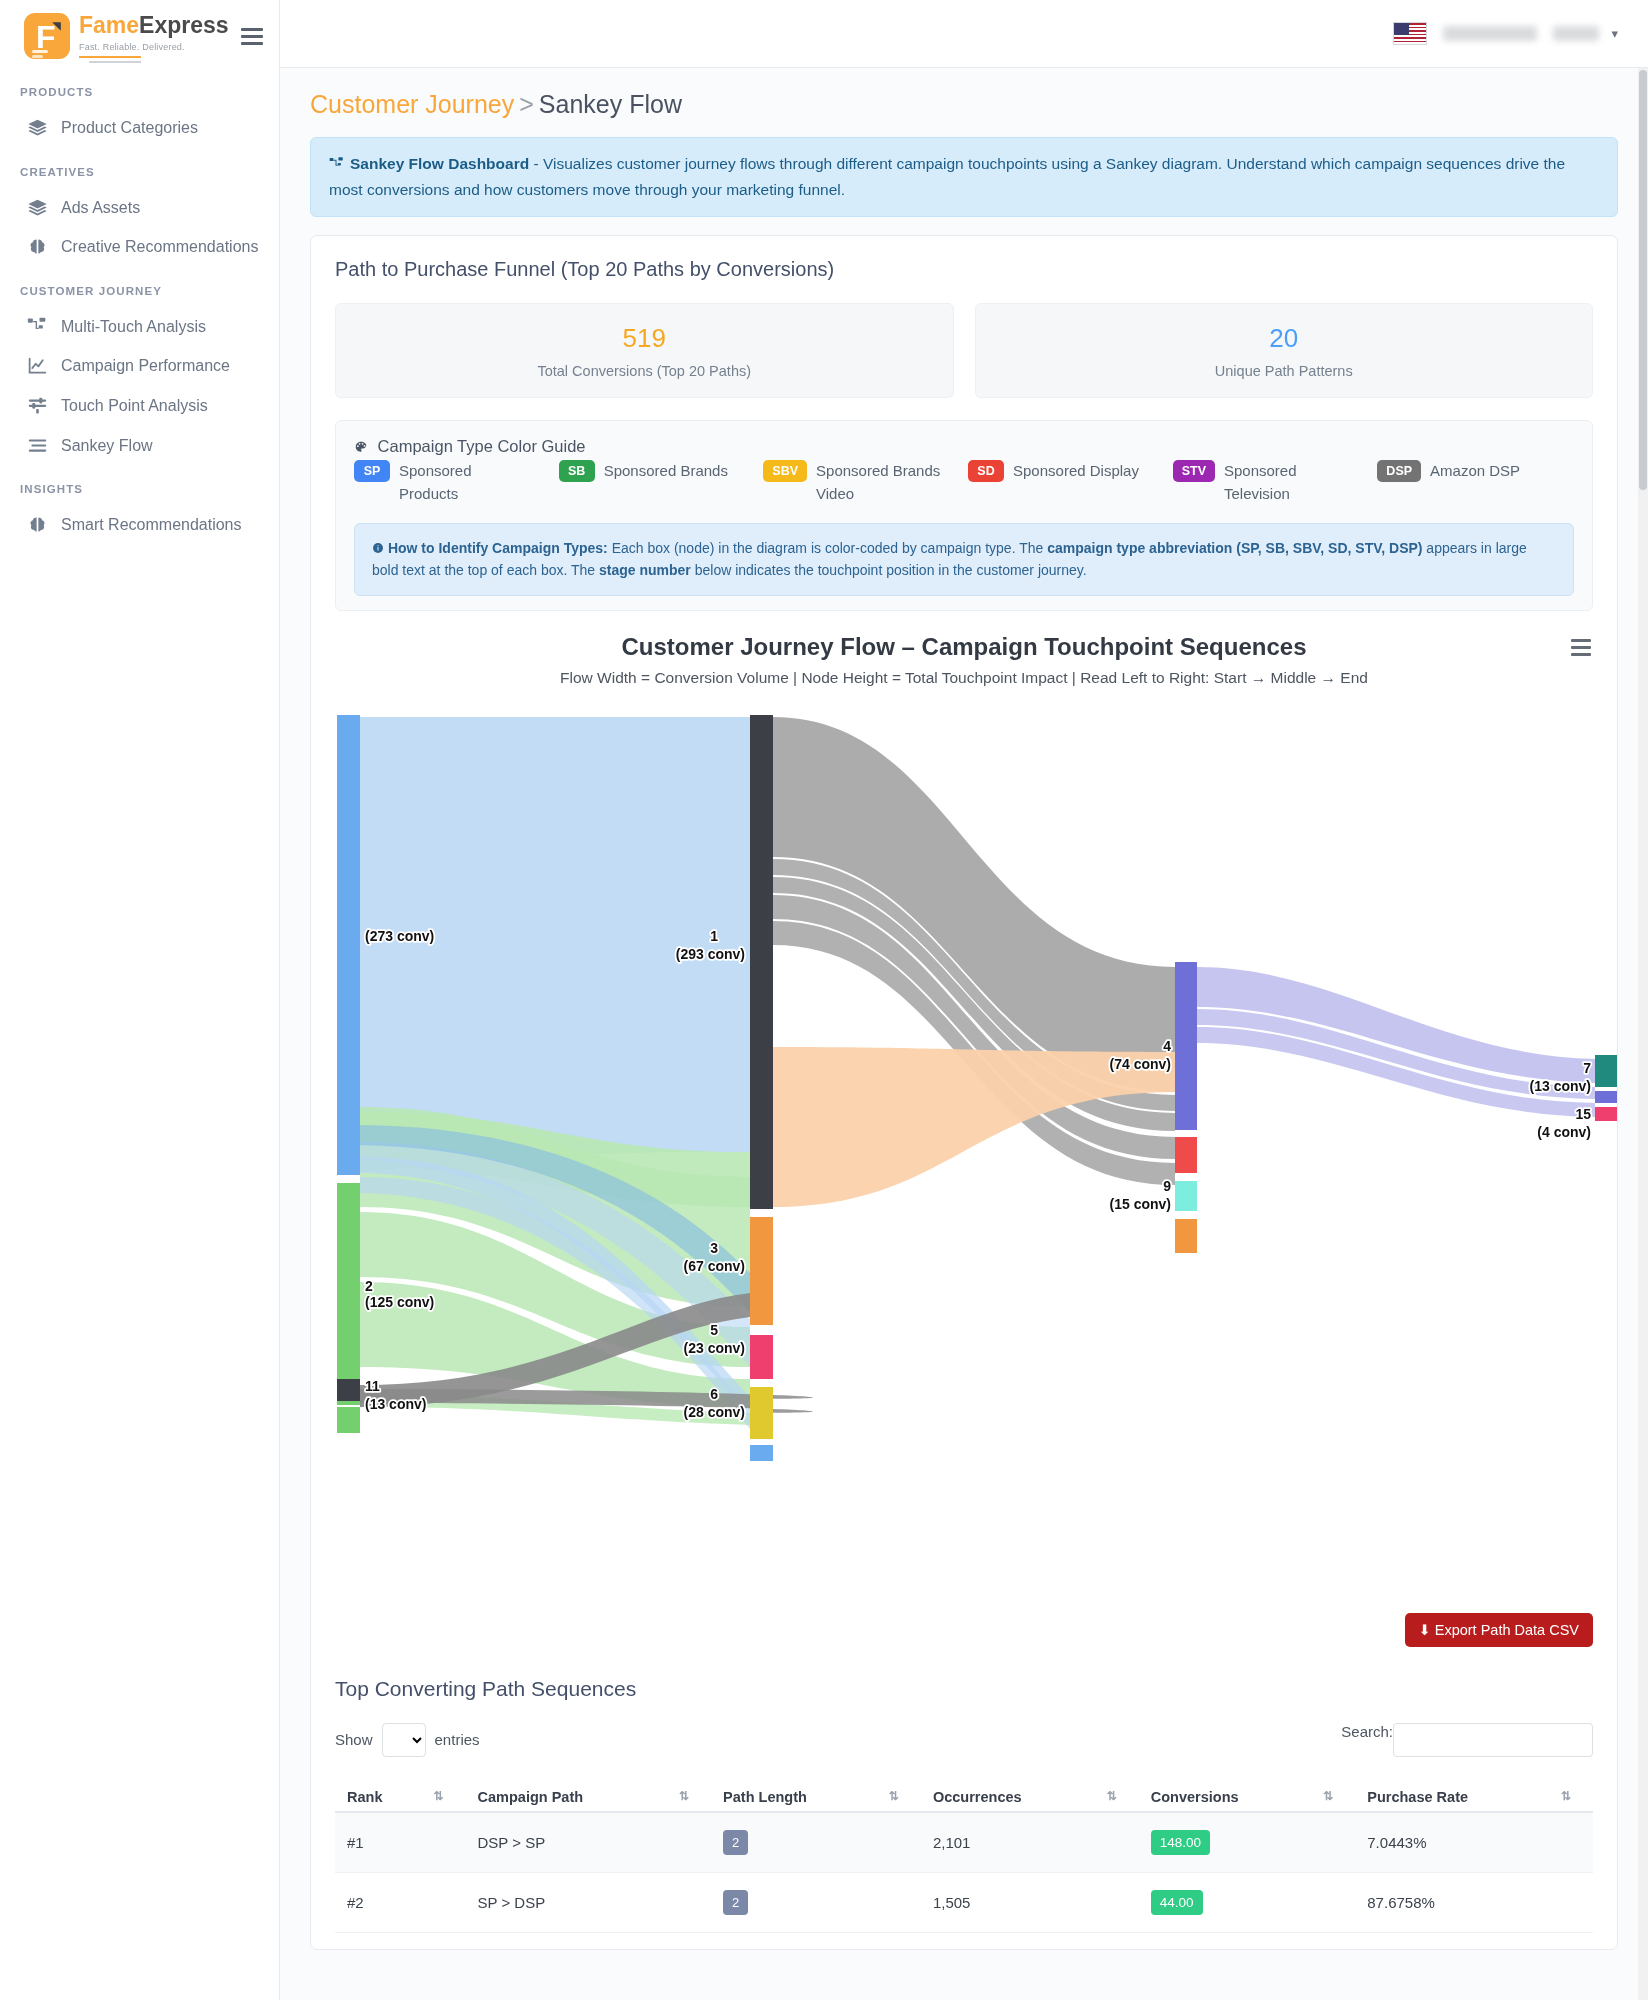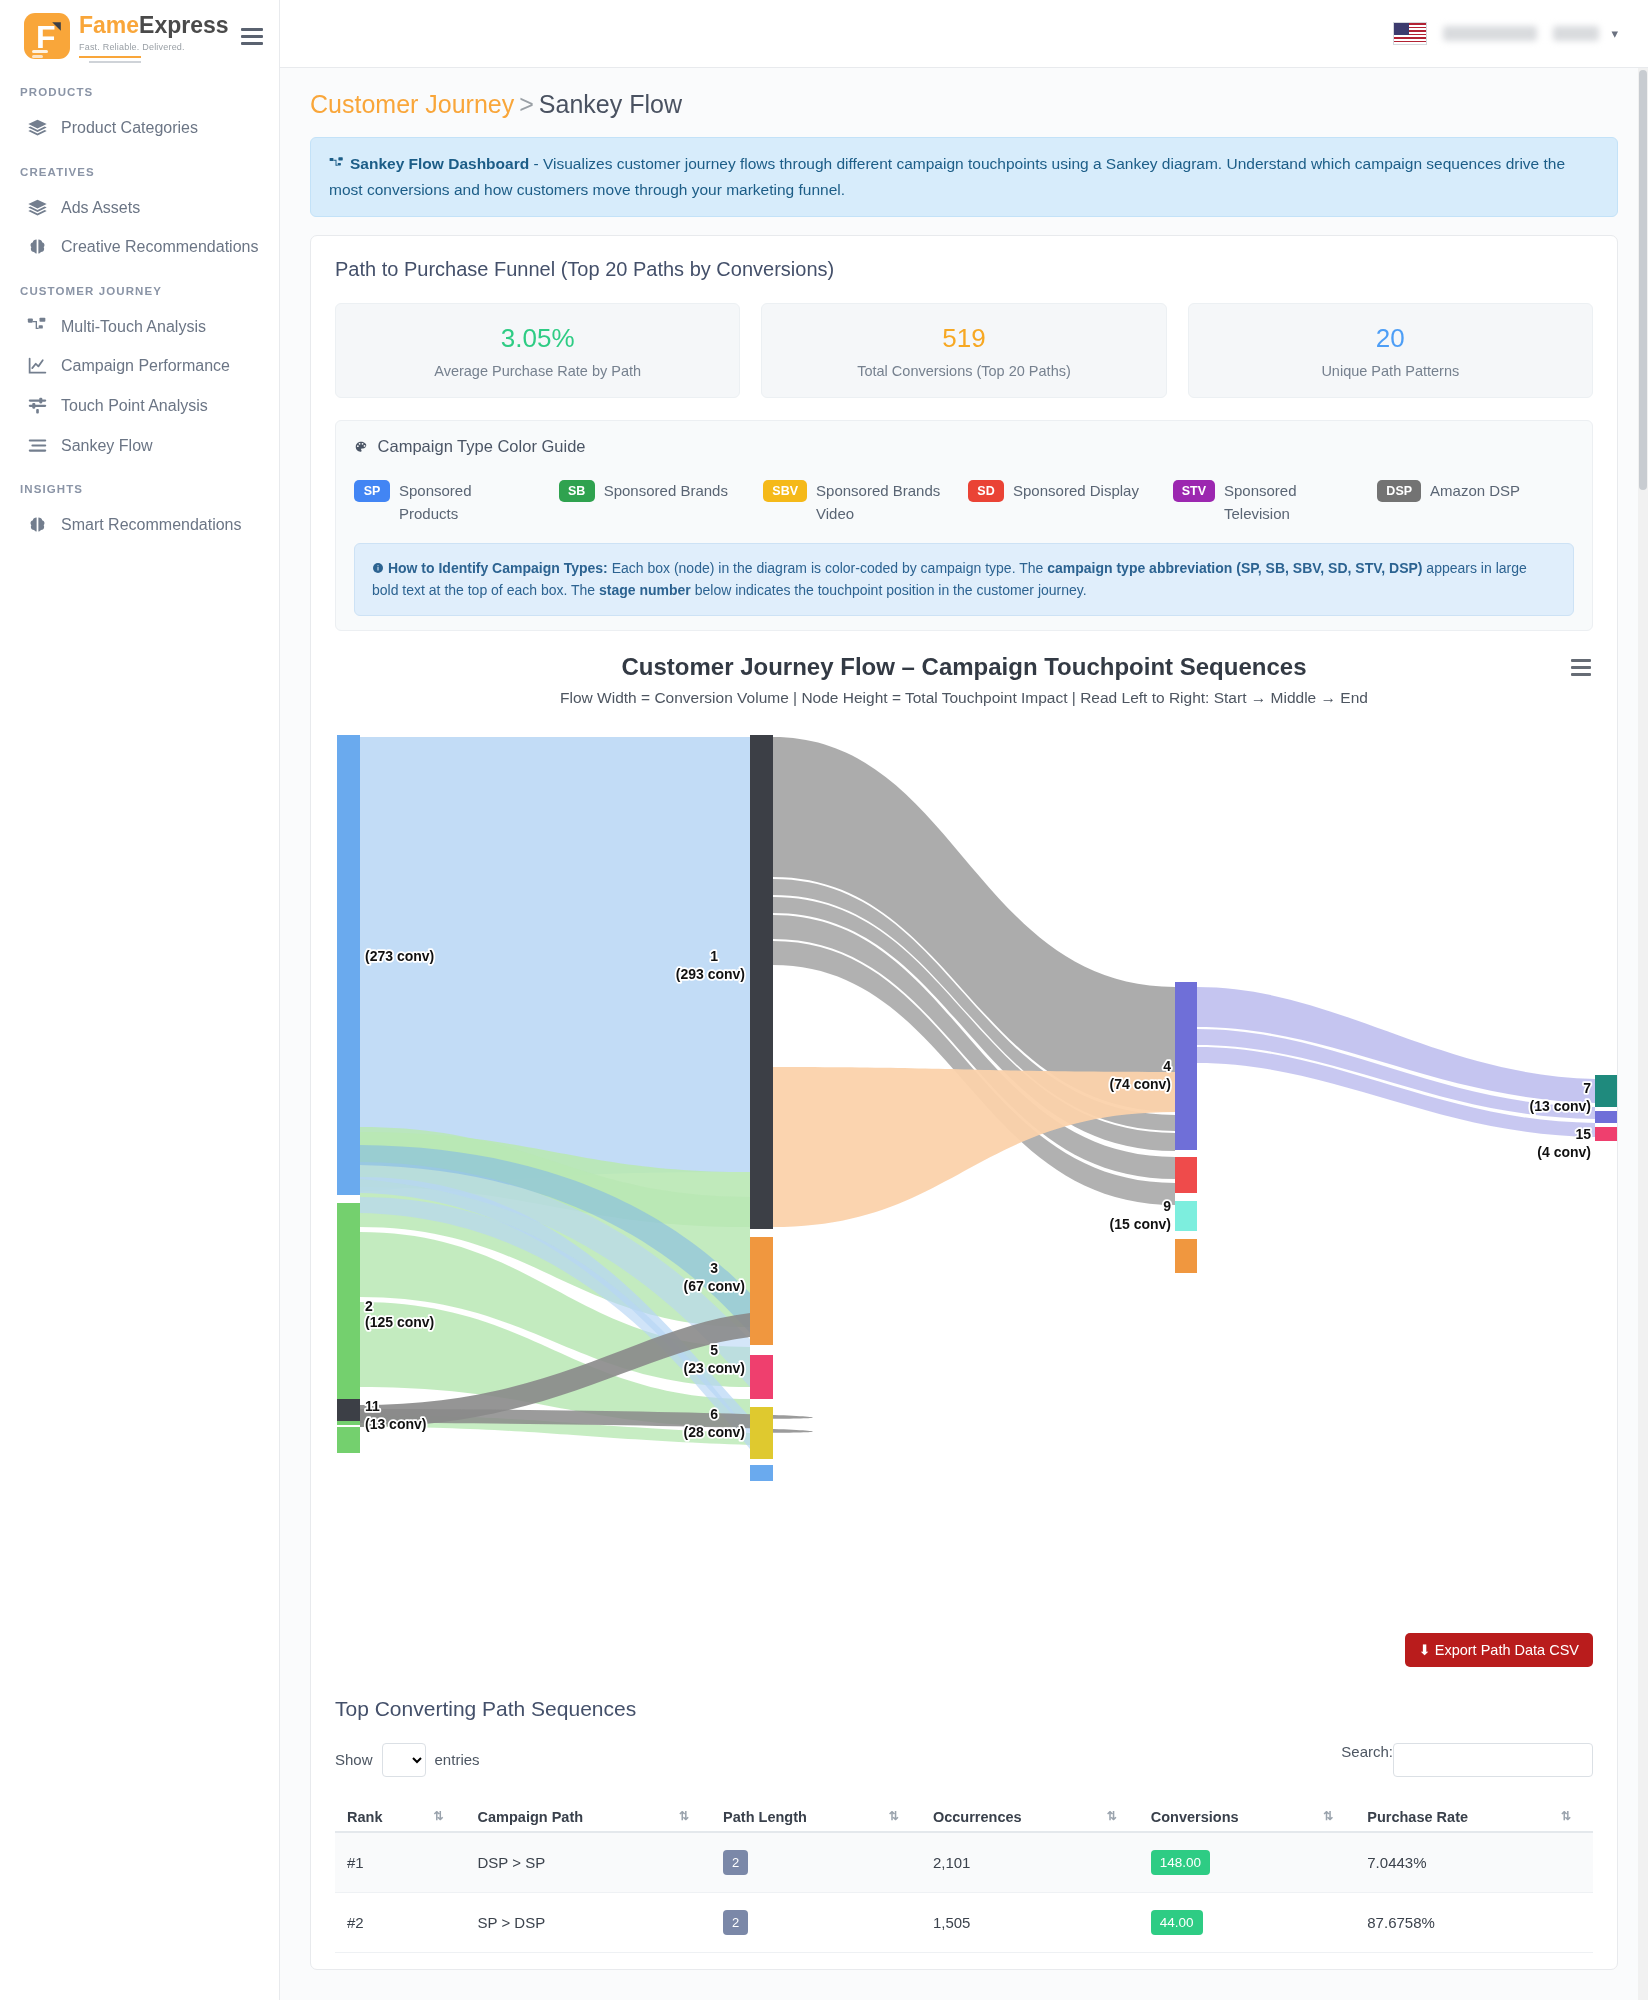--- a/index.html
+++ b/index.html
@@ -112,21 +112,21 @@
     flex: 1; background: #f5f7f9; border: 1px solid #ecf0f3; border-radius: 6px;
     padding: 19px 10px 18px; text-align: center;
   }
   .stat-val { font: 400 26px "Liberation Sans", sans-serif; margin-bottom: 9px; }
   .stat-lbl { font: 400 14.5px "Liberation Sans", sans-serif; color: #76818f; }
 
   .guide {
     background: #f8fafb; border: 1px solid #eceff2; border-radius: 6px;
     padding: 16px 18px 14px;
   }
-  .guide-title { font: 400 16.5px "Liberation Sans", sans-serif; color: #4b5565; margin-bottom: 24px; }
+  .guide-title { font: 400 16.5px "Liberation Sans", sans-serif; color: #4b5565; margin-bottom: 4px; }
   .guide-title .pal { margin-right: 5px; }
   .legend { display: flex; gap: 8px; }
   .legend-item { display: flex; align-items: flex-start; gap: 9px; flex: 1; }
   .chip {
     border-radius: 5px; color: #fff; font: 700 12.5px "Liberation Sans", sans-serif;
     padding: 4px 9px; min-width: 36px; text-align: center; flex: 0 0 auto;
   }
   .legend-lbl { font: 400 15px "Liberation Sans", sans-serif; color: #5a6574; line-height: 1.5; max-width: 130px; }
 
   .howto {
@@ -330,24 +330,20 @@
               <rect x="14" y="11" width="5" height="4" rx="1"></rect>
               <path d="M7 6h5v8h2v1.6h-3.6V7.6H7z"></path>
             </svg>
         </span><b>Sankey Flow Dashboard</b><span> - Visualizes customer journey flows through different campaign touchpoints using a Sankey diagram. Understand which campaign sequences drive the most conversions and how customers move through your marketing funnel.</span>
       </div>
 
       <div class="panel">
         <div class="panel-title">Path to Purchase Funnel (Top 20 Paths by Conversions)</div>
 
         <div class="stats">
-          <div class="stat">
-            <div class="stat-val" style="color:#2ecc84">3.05%</div>
-            <div class="stat-lbl">Average Purchase Rate by Path</div>
-          </div>
           <div class="stat">
             <div class="stat-val" style="color:#f7a823">519</div>
             <div class="stat-lbl">Total Conversions (Top 20 Paths)</div>
           </div>
           <div class="stat">
             <div class="stat-val" style="color:#4d9ef6">20</div>
             <div class="stat-lbl">Unique Path Patterns</div>
           </div>
         </div>
 

